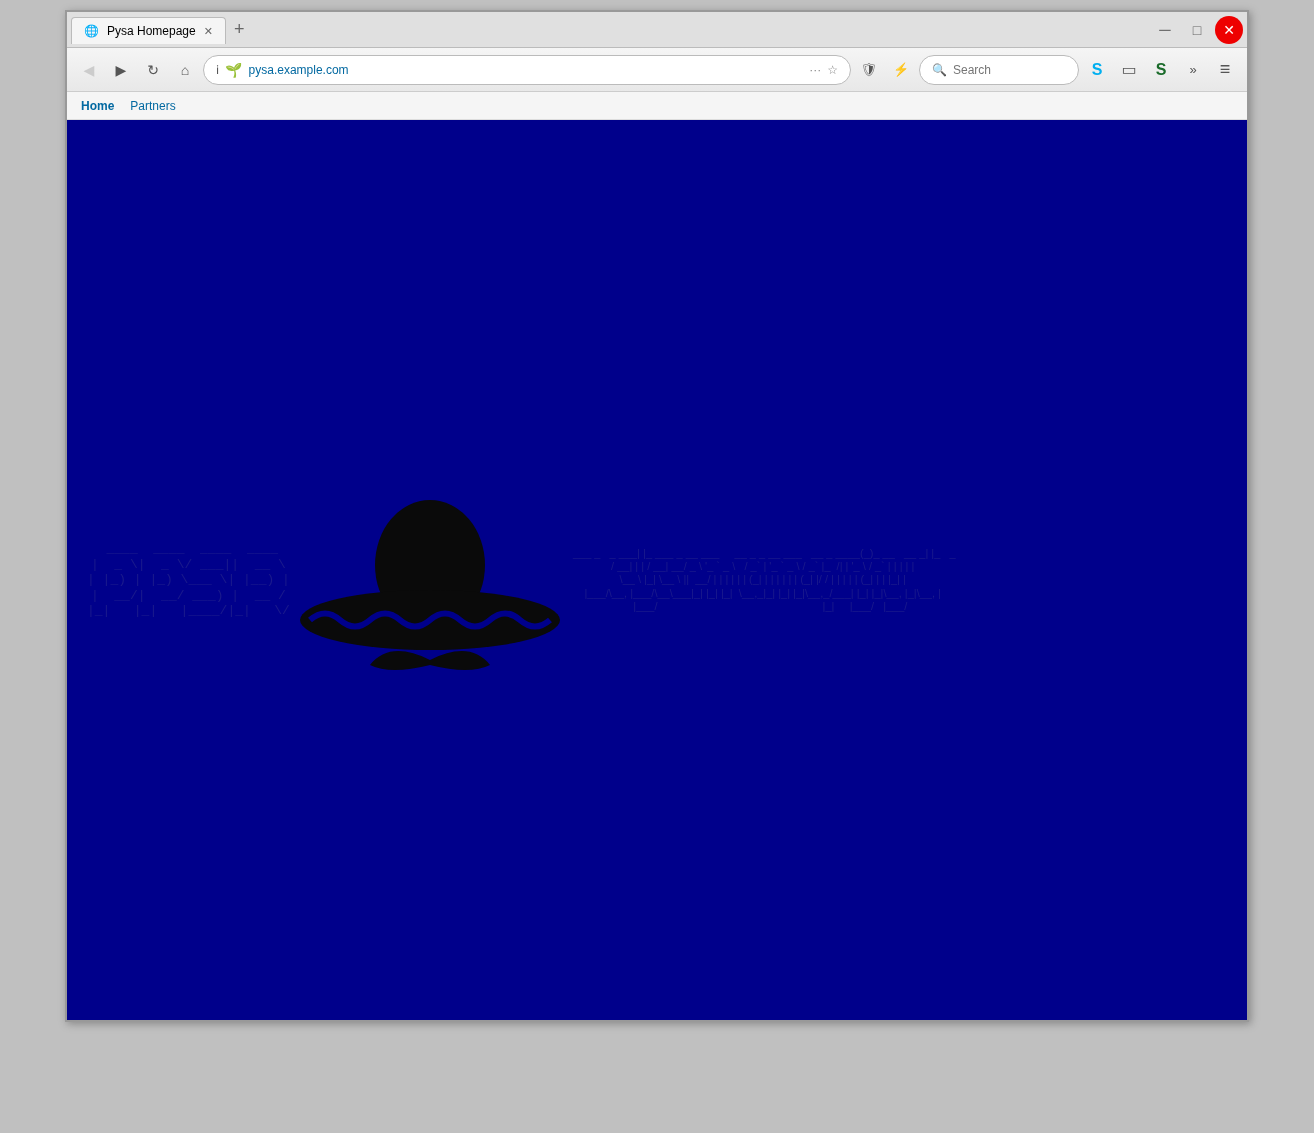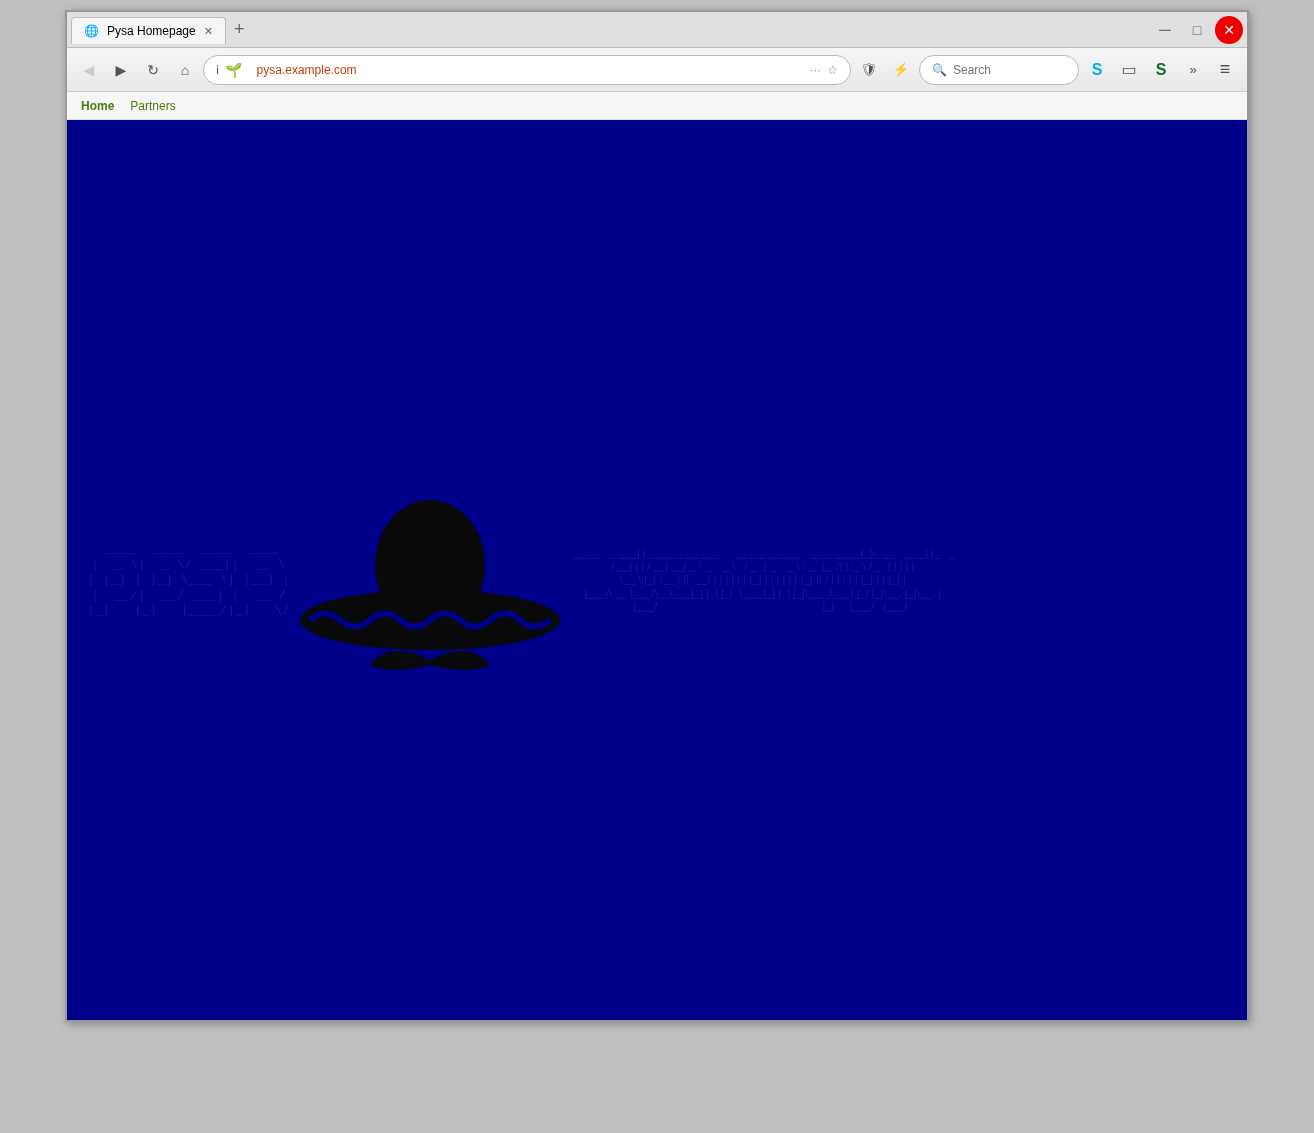--- a/index.html
+++ b/index.html
@@ -30,21 +30,21 @@
       width: 28px; height: 28px; border: none; background: none;
       cursor: pointer; display: flex; align-items: center; justify-content: center;
       border-radius: 50%; font-size: 14px; color: #555;
     }
     .nav-btn.disabled { color: #ccc; cursor: default; }
     .url-bar {
       flex: 1; height: 30px; border: 1px solid #bbb; border-radius: 15px;
       padding: 0 12px; font-size: 12px; background: white;
       display: flex; align-items: center; gap: 6px;
     }
-    .url-input { border: none; outline: none; flex: 1; font-size: 12px; color: #c2410c; background: transparent; margin-left: 8px; }
+    .url-input { border: none; outline: none; flex: 1; font-size: 12px; color: #0369a1; background: transparent; }
     .search-box {
       width: 160px; height: 30px; border: 1px solid #bbb; border-radius: 15px;
       padding: 0 12px; font-size: 12px; background: white;
       display: flex; align-items: center; gap: 6px;
     }
     .search-input { border: none; outline: none; flex: 1; font-size: 12px; color: #6d28d9; background: transparent; }
     .nav-icons { display: flex; gap: 4px; align-items: center; }
     .nav-icon-btn {
       width: 28px; height: 28px; border: none; background: none;
       cursor: pointer; display: flex; align-items: center; justify-content: center;
@@ -52,21 +52,21 @@
     }
     .nav-icon-skype { color: #00aff0; font-weight: bold; font-size: 16px; }
     .nav-icon-s { color: #1a6b2a; font-weight: bold; font-size: 16px; }
 
     
     .bookmarks-bar {
       background: #f5f5f5; height: 28px; display: flex; align-items: center;
       padding: 0 8px; gap: 4px; border-bottom: 1px solid #ddd;
     }
     .bookmark-link {
-      font-size: 12px; color: #4d7c0f; text-decoration: none; padding: 2px 6px;
+      font-size: 12px; color: #0369a1; text-decoration: none; padding: 2px 6px;
       border-radius: 3px;
     }
     .bookmark-link.active { font-weight: bold; }
 
     
     .page-content {
       background: #00008b;
       min-height: 900px;
       display: flex; flex-direction: row; align-items: center;
       padding: 40px 20px;

